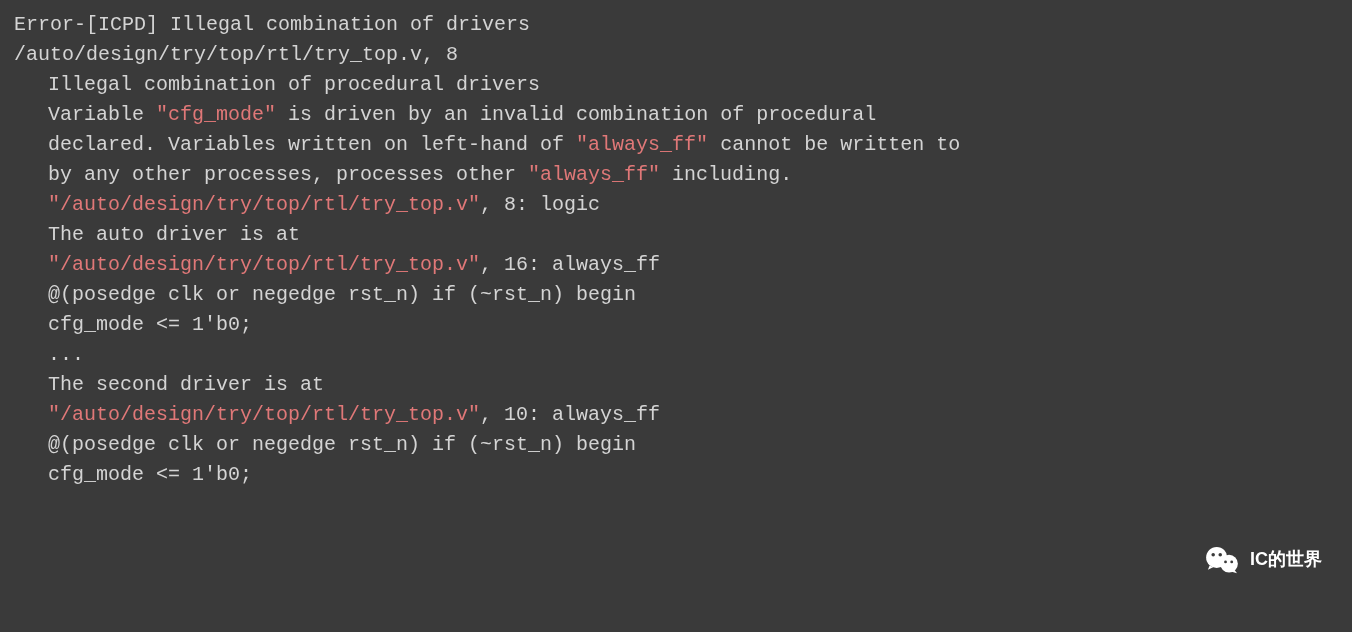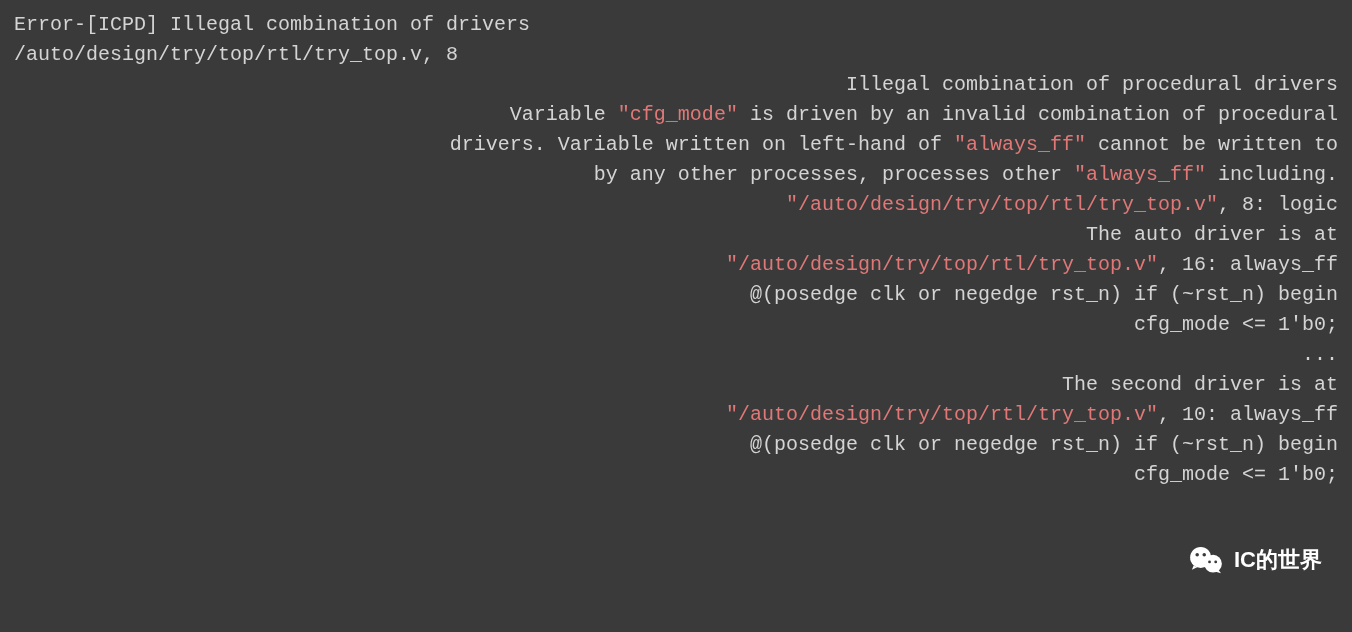--- a/index.html
+++ b/index.html
@@ -17,56 +17,55 @@
       width: 1352px;
       height: 632px;
       position: relative;
       overflow: hidden;
     }
     .line {
       white-space: pre-wrap;
     }
     .indent {
       padding-left: 34px;
-      text-align: right;
     }
     .highlight {
       color: #e07878;
     }
     .watermark {
       position: absolute;
       bottom: 56px;
       right: 30px;
       display: flex;
-      align-items: flex-end;
+      align-items: flex-start;
       gap: 10px;
       color: #ffffff;
       font-family: -apple-system, 'Microsoft YaHei', sans-serif;
-      font-size: 22px;
+      font-size: 18px;
       font-weight: bold;
     }
     .wechat-icon {
       width: 36px;
       height: 30px;
       position: relative;
     }
     .wechat-icon svg {
       width: 100%;
       height: 100%;
     }
   </style>
 </head>
 <body>
 
 <div>
   <div class="line">Error-[ICPD] Illegal combination of drivers</div>
   <div class="line">/auto/design/try/top/rtl/try_top.v, 8</div>
   <div class="line indent">Illegal combination of procedural drivers</div>
   <div class="line indent"><span>Variable </span><span class="highlight">"cfg_mode"</span><span> is driven by an invalid combination of procedural</span></div>
-  <div class="line indent"><span>drivers. Variable written on left-hand of </span><span class="highlight">"always_ff"</span><span> cannot be written to</span></div>
+  <div class="line indent"><span>declared. Variables written on left-hand of </span><span class="highlight">"always_ff"</span><span> cannot be written to</span></div>
   <div class="line indent"><span>by any other processes, processes other </span><span class="highlight">"always_ff"</span><span> including.</span></div>
   <div class="line indent"><span class="highlight">"/auto/design/try/top/rtl/try_top.v"</span><span>, 8: logic</span></div>
   <div class="line indent">The auto driver is at</div>
   <div class="line indent"><span class="highlight">"/auto/design/try/top/rtl/try_top.v"</span><span>, 16: always_ff</span></div>
   <div class="line indent">@(posedge clk or negedge rst_n) if (~rst_n) begin</div>
   <div class="line indent">cfg_mode &lt;= 1'b0;</div>
   <div class="line indent">...</div>
   <div class="line indent">The second driver is at</div>
   <div class="line indent"><span class="highlight">"/auto/design/try/top/rtl/try_top.v"</span><span>, 10: always_ff</span></div>
   <div class="line indent">@(posedge clk or negedge rst_n) if (~rst_n) begin</div>

